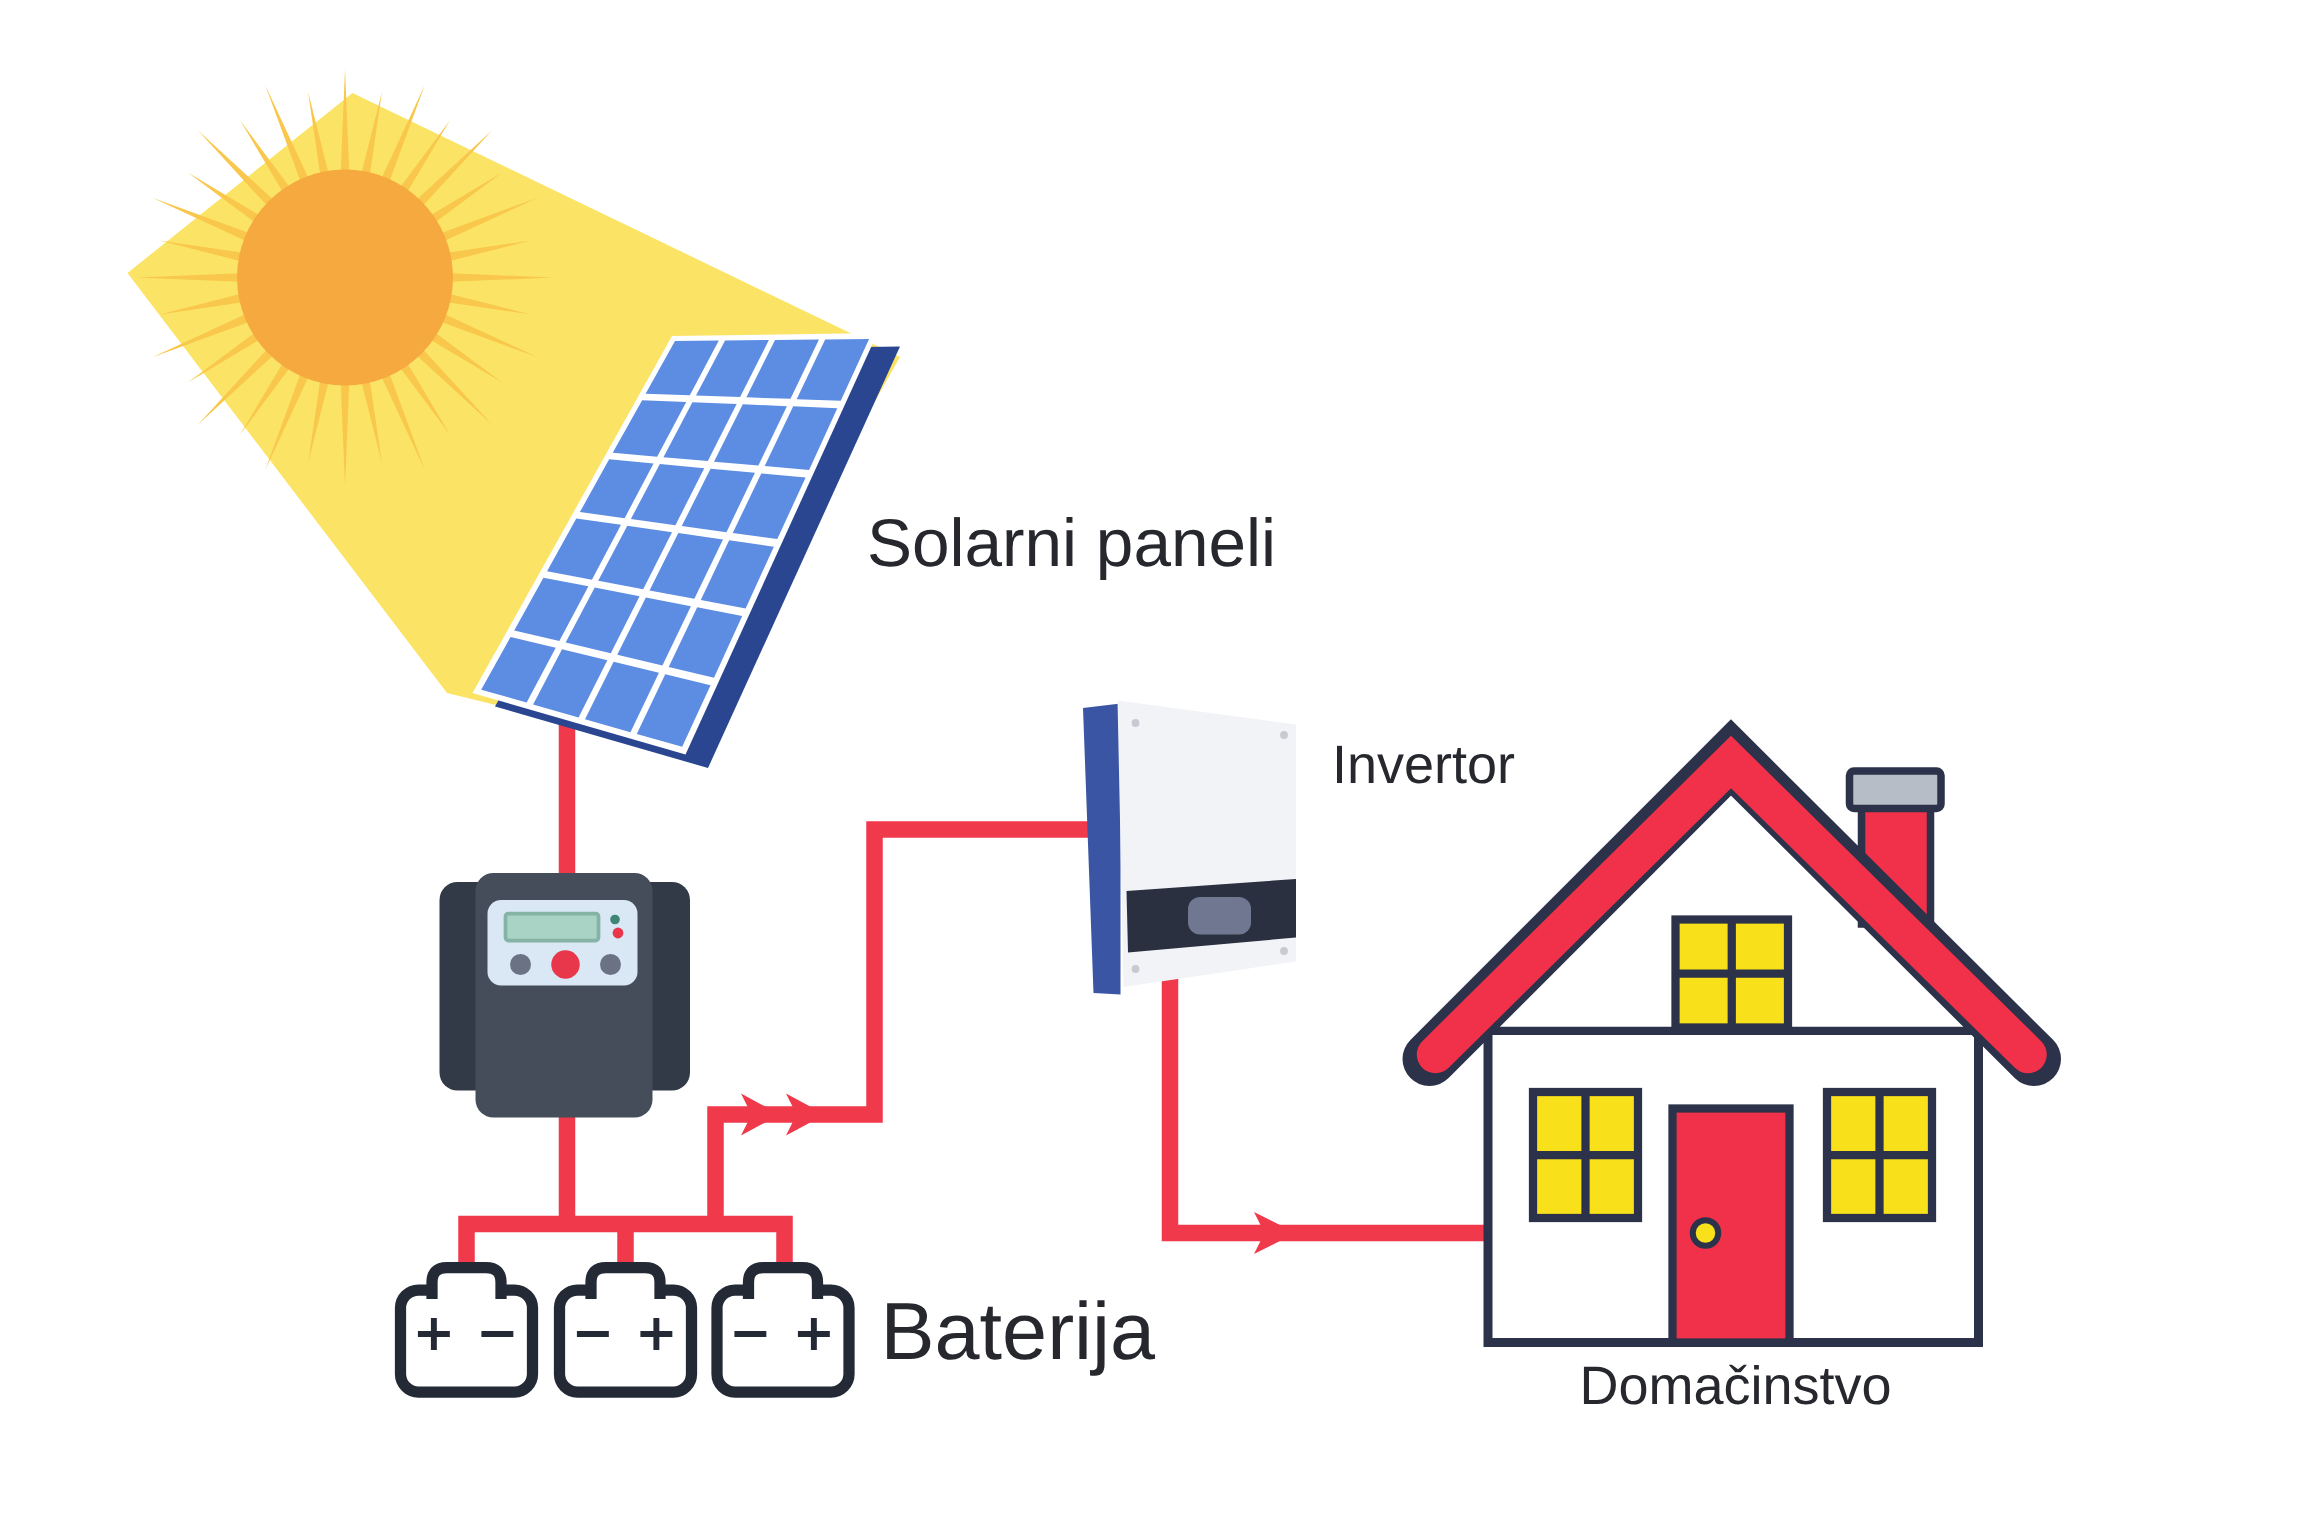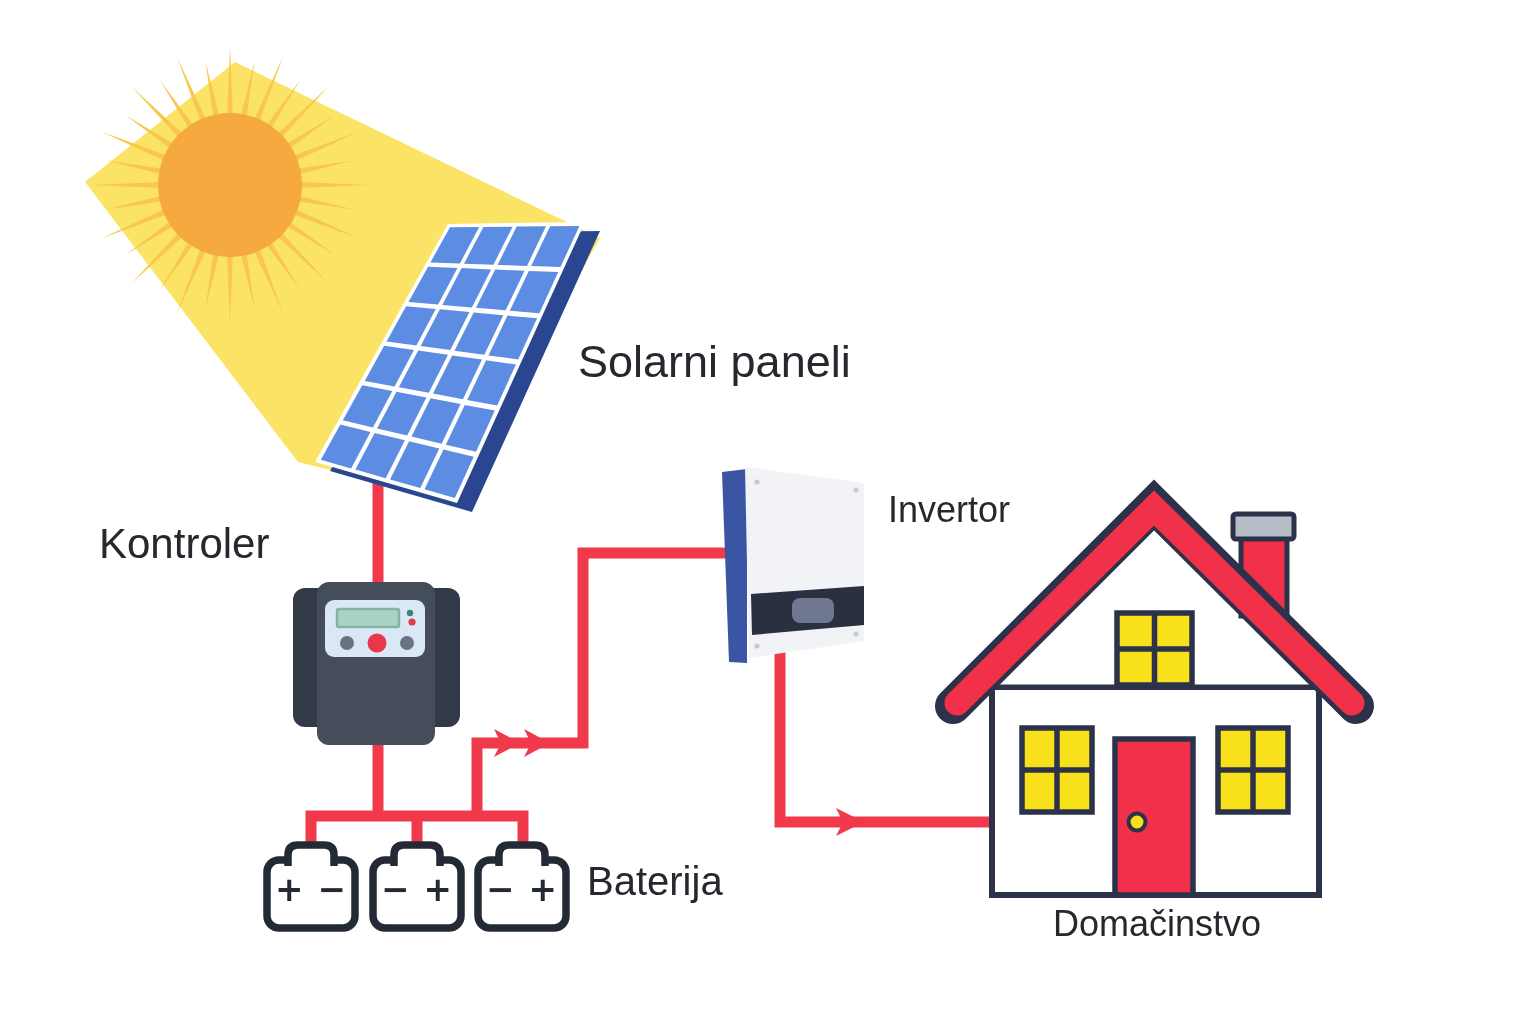--- a/index.html
+++ b/index.html
@@ -15,21 +15,21 @@
   .label{
     position:absolute;
     color:#26282e;
     white-space:nowrap;
     line-height:1;
     font-family:"Liberation Sans", sans-serif;
   }
   .lbl-solar   {left:578px;top:339px;font-size:45px;}
   .lbl-ctrl    {left:99px; top:523px;font-size:42px;}
   .lbl-inv     {left:888px;top:492px;font-size:36px;}
-  .lbl-bat     {left:587px;top:861px;font-size:40px;}
+  .lbl-bat     {left:587px;top:861px;font-size:54px;}
   .lbl-home    {left:1053px;top:906px;font-size:36px;}
   .terminals{
     position:absolute;
     top:872px;
     width:88px;
     text-align:center;
     font-family:"DejaVu Sans", sans-serif;
     font-weight:700;
     font-size:34px;
     line-height:34px;
@@ -190,21 +190,20 @@
         <path d="M1253,728 V812 M1218,770 H1288" stroke="#2B3249" stroke-width="5.5" fill="none"></path>
       </g>
       <g>
         <rect x="1115" y="739" width="78" height="156" fill="#F1304A" stroke="#2B3249" stroke-width="5.5"></rect>
         <circle cx="1137" cy="822" r="8.5" fill="#F8E01A" stroke="#2B3249" stroke-width="4"></circle>
       </g>
     </g>
   </svg>
 
   <div class="label lbl-solar">Solarni paneli</div>
-  <div class="label lbl-ctrl">Kontroler</div>
   <div class="label lbl-inv">Invertor</div>
   <div class="label lbl-bat">Baterija</div>
   <div class="label lbl-home">Domačinstvo</div>
 
   <div class="terminals term-1">+ −</div>
   <div class="terminals term-2">− +</div>
   <div class="terminals term-3">− +</div>
 </div>
 
 </body></html>

